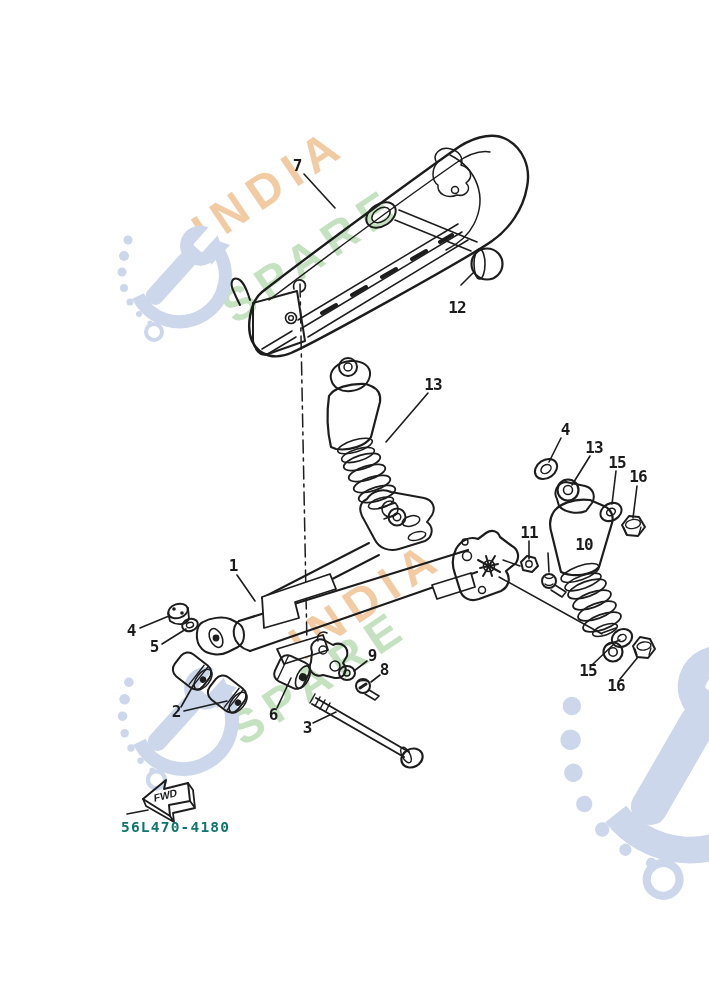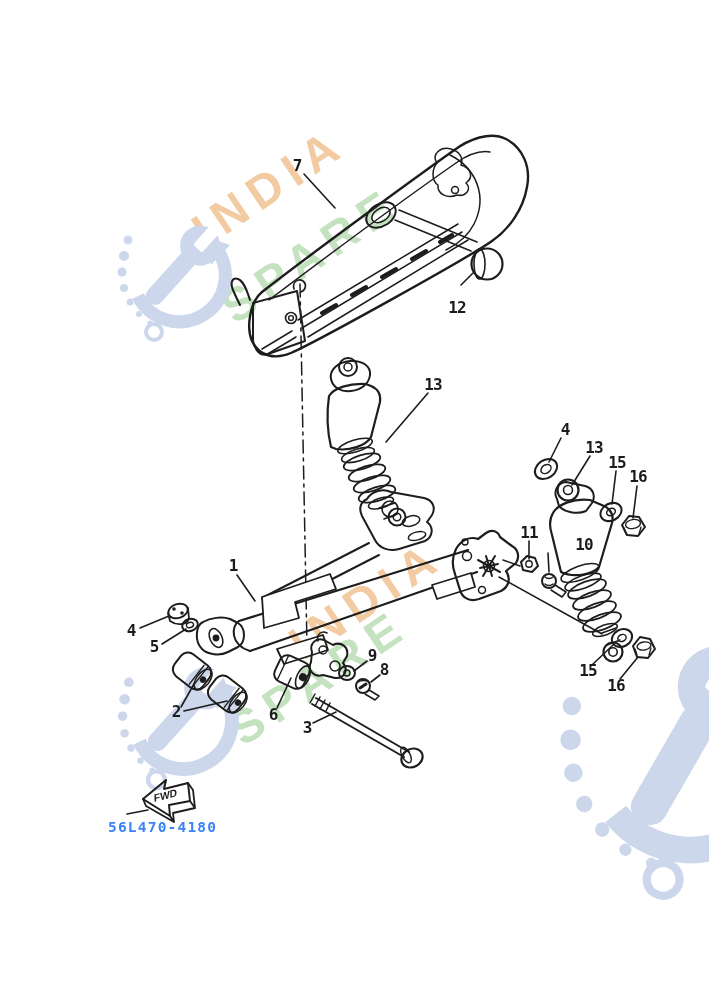--- a/index.html
+++ b/index.html
@@ -29,23 +29,23 @@
     vector-effect:non-scaling-stroke;
   }
   
   .co {
     position:absolute; z-index:3; transform:translate(-50%,-50%);
     font-family:"DejaVu Sans Mono", monospace; font-weight:700;
     font-size:16px; color:#1b1b1b; letter-spacing:-1px; line-height:1;
     user-select:none;
   }
   .partno {
-    position:absolute; z-index:3; left:108px; top:819px;
+    position:absolute; z-index:3; left:121px; top:819px;
     font-family:"DejaVu Sans Mono", monospace; font-weight:700;
-    font-size:14.5px; letter-spacing:1.2px; color:#3b82f6;
+    font-size:14.5px; letter-spacing:1.2px; color:#0f766e;
   }
 </style>
 </head>
 <body>
 
 <div class="stage">
 
   <div class="wm-layer">
     <div class="wm-word wm-w1 wm-top-1">INDIA</div>
     <div class="wm-word wm-w2 wm-top-2">SPARE</div>

